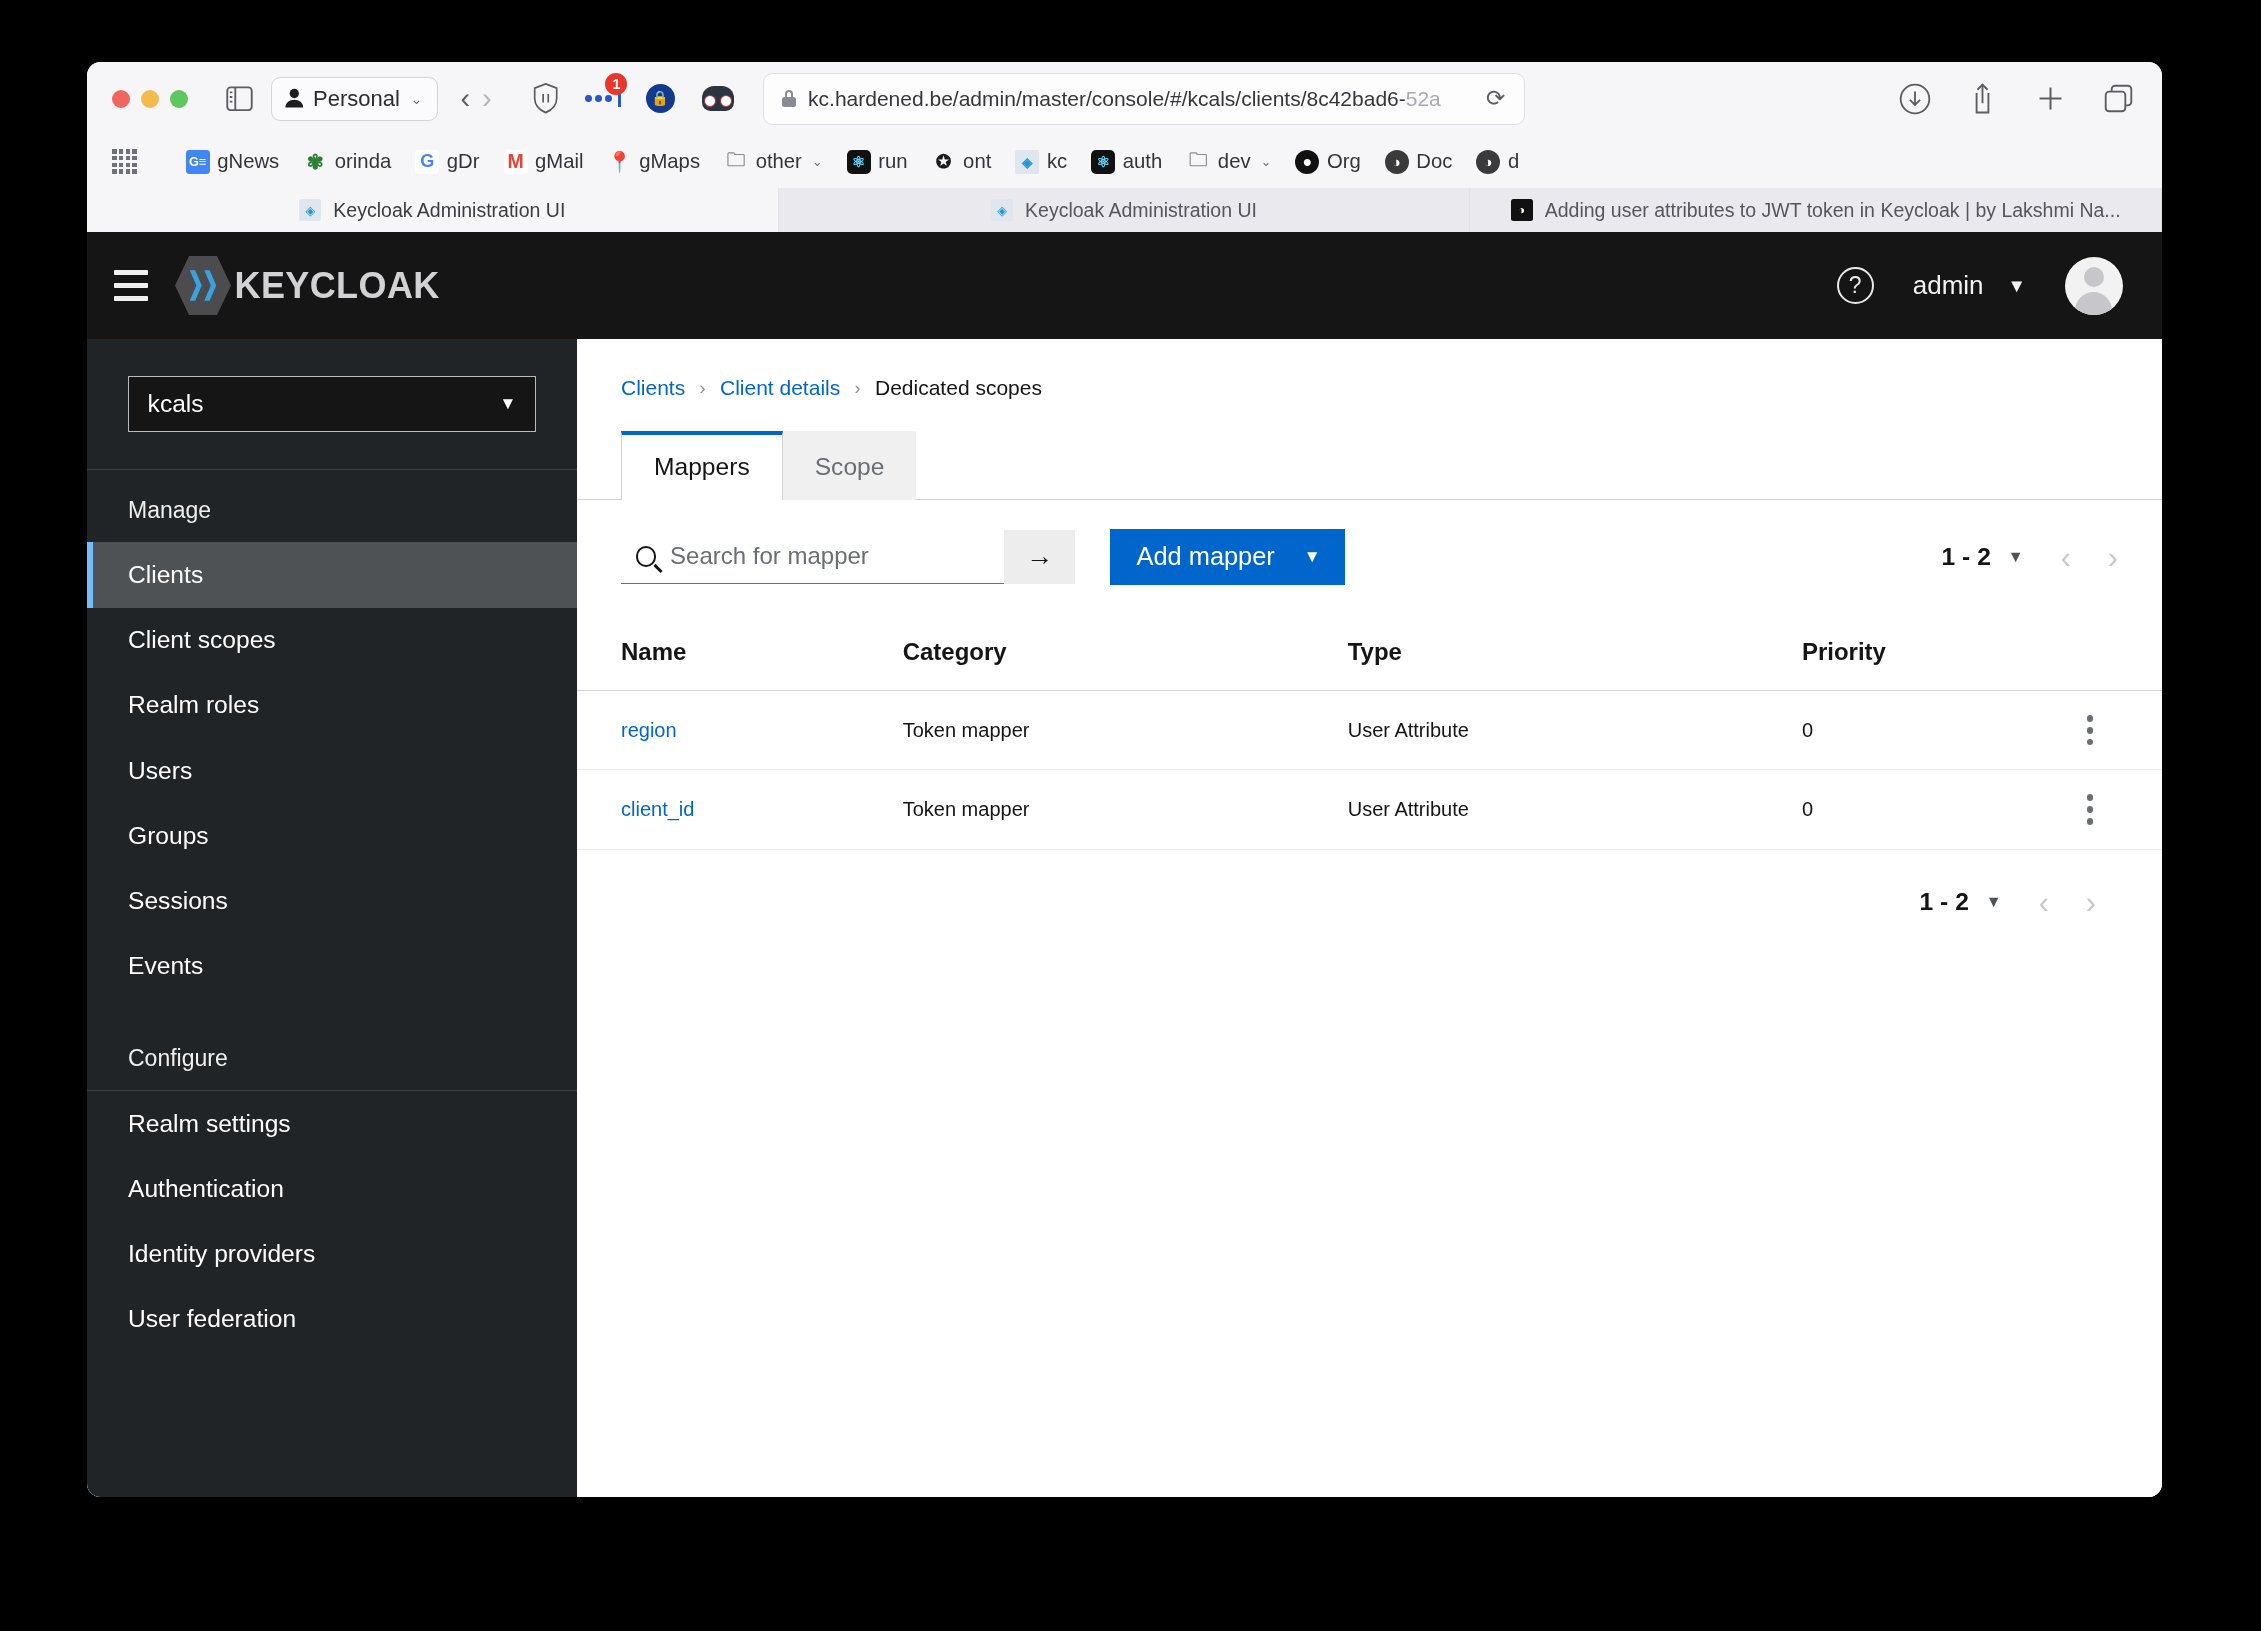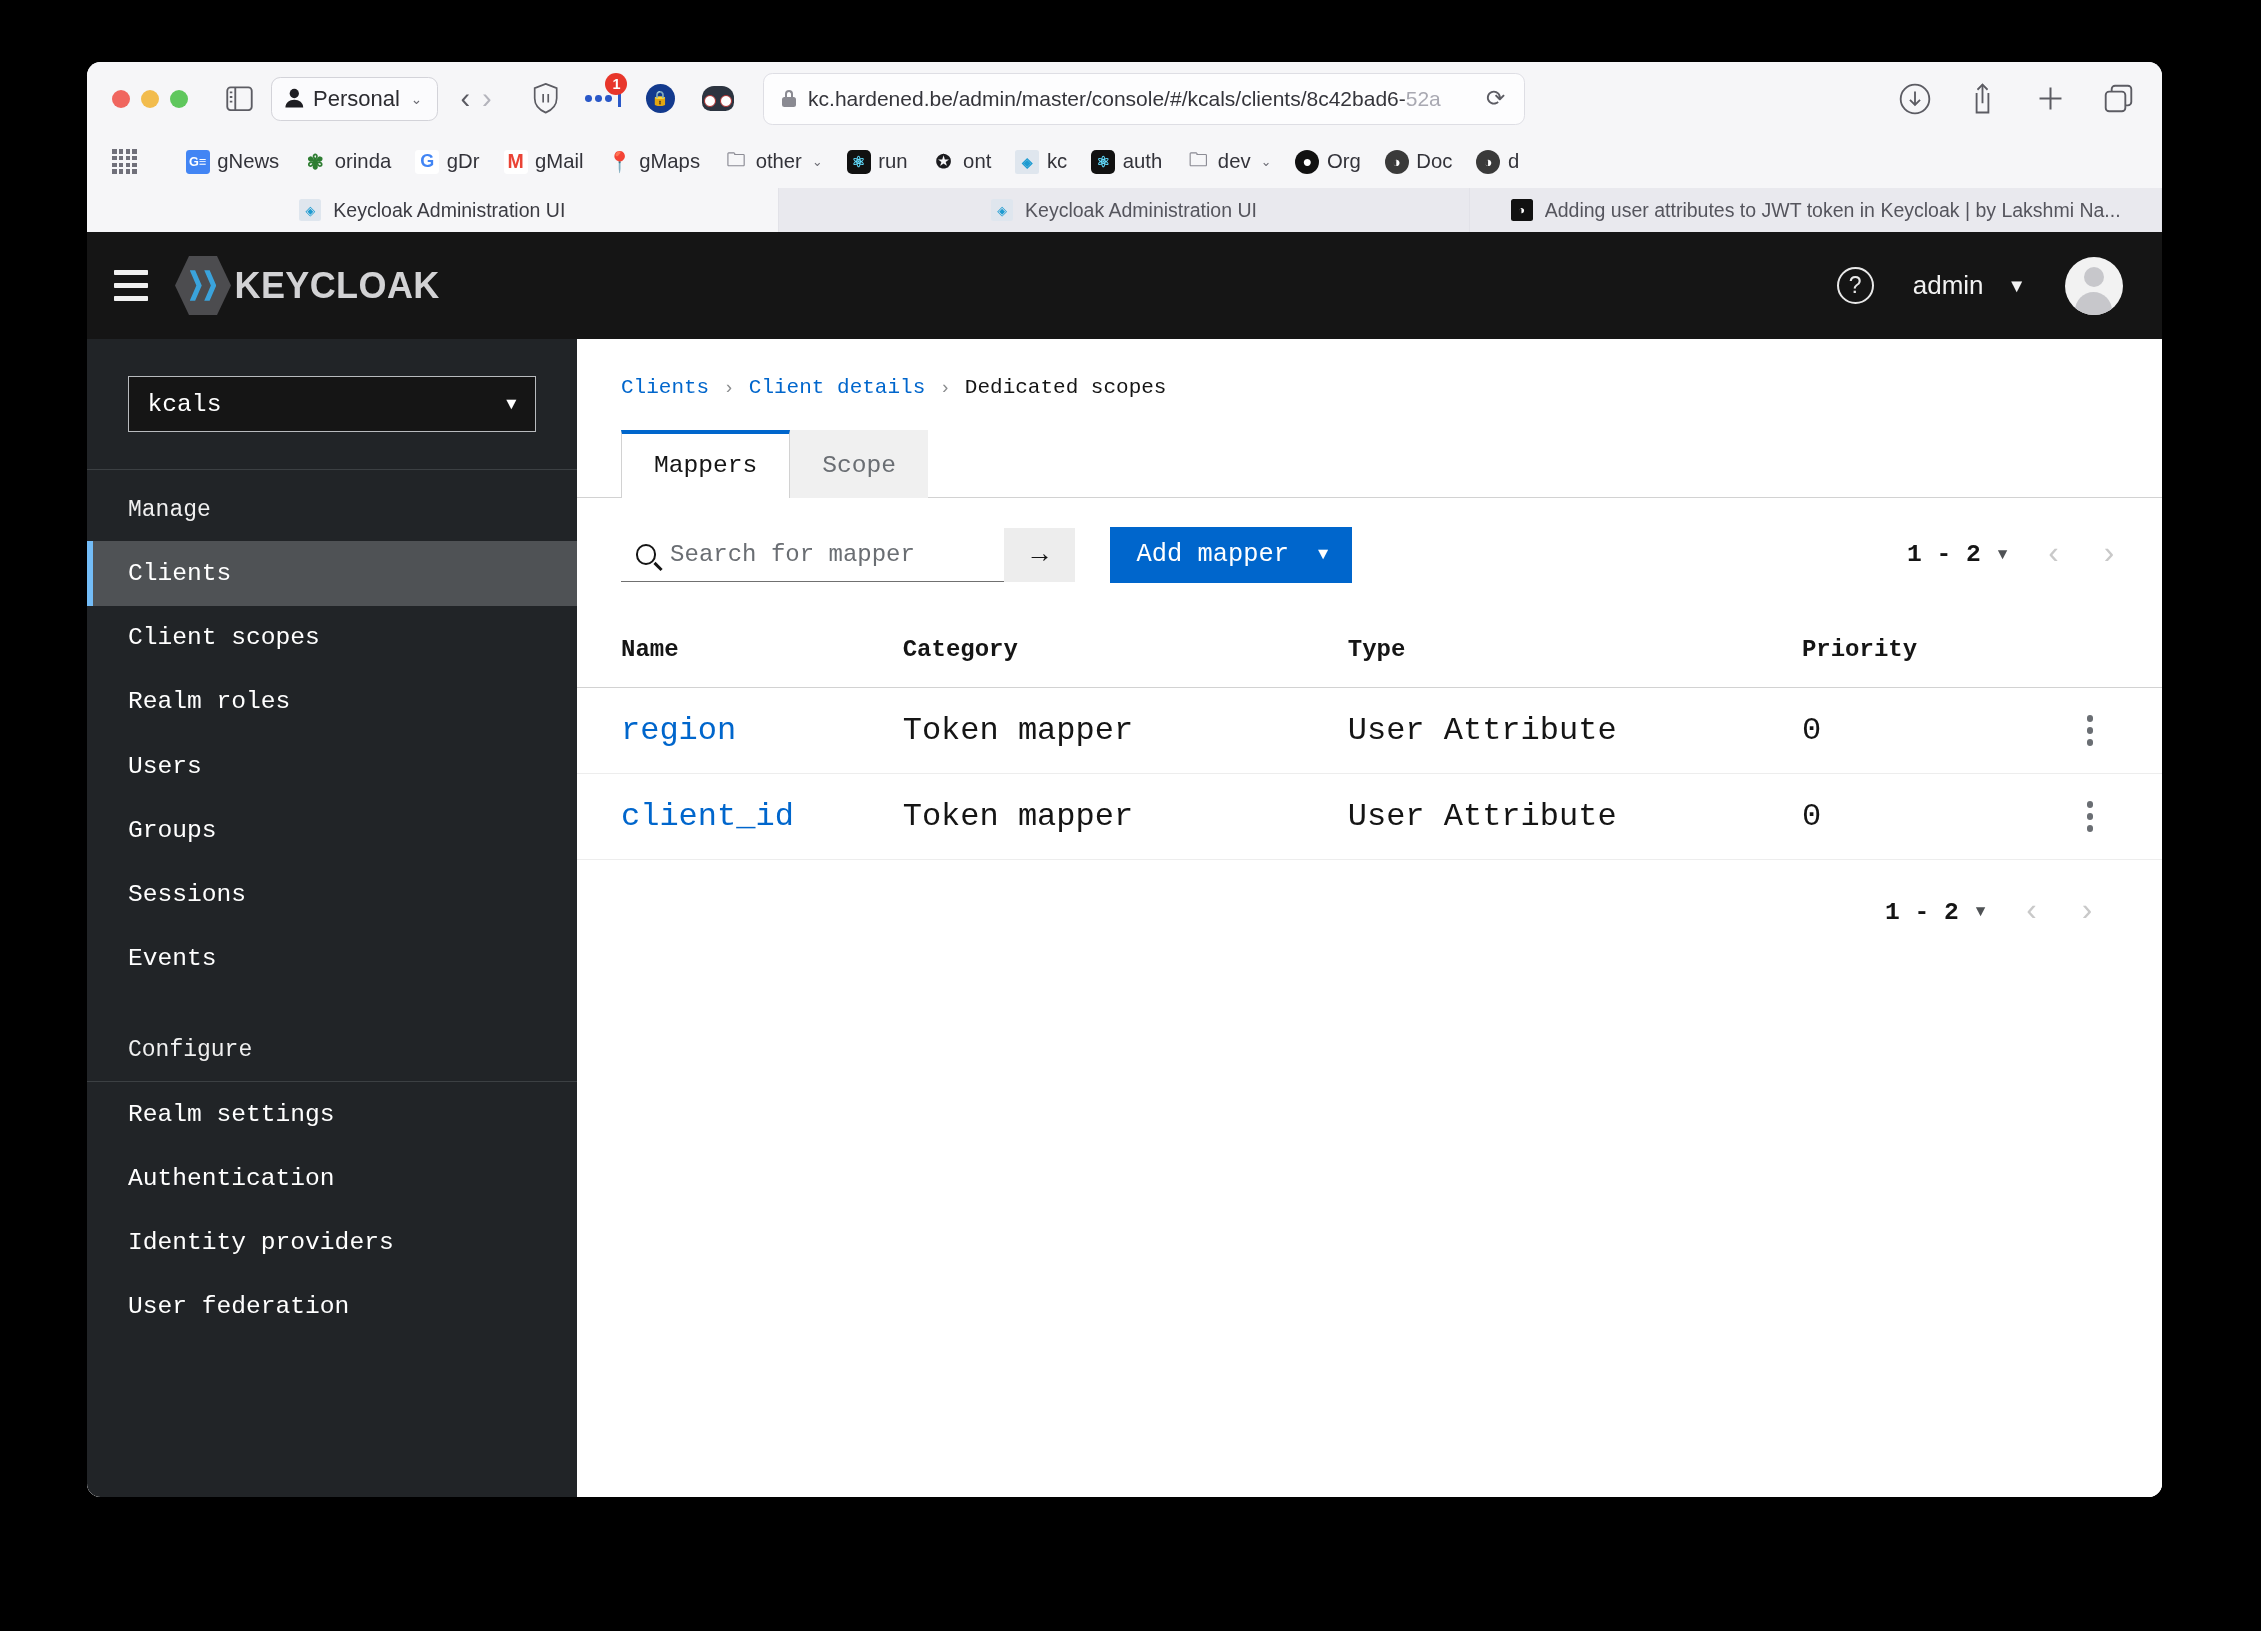--- a/index.html
+++ b/index.html
@@ -179,21 +179,21 @@
   }
   .admin-menu { display: flex; align-items: center; gap: 24px; color: #f2f2f2; font-size: 26px; }
   .admin-menu .caret { font-size: 18.6px; }
   .avatar {
     width: 58px; height: 58px; border-radius: 50%; background: #f2f2f2;
     position: relative; overflow: hidden;
   }
   .avatar::before { content:""; position:absolute; top: 10.2px; left: 18.6px; width: 20.3px; height: 20.3px; border-radius:50%; background:#c7c7cb;}
   .avatar::after { content:""; position:absolute; bottom: -6.8px; left: 10.2px; width: 37px; height: 29px; border-radius: 18.6px 18.6px 0 0; background:#c7c7cb;}
 
-  .body-area { flex: 1; display: flex; min-height: 0; font-family: Liberation Mono, monospace; }
+  .body-area { flex: 1; display: flex; min-height: 0; }
 
   
   .sidenav {
     width: 490px;
     background: #212427;
     padding-top: 0;
     flex: none;
     display: flex; flex-direction: column;
   }
   .realm-wrap { padding: 37px 41px 37px 41px; }
@@ -290,21 +290,21 @@
 
   table { width: 100%; border-collapse: collapse; }
   thead th {
     text-align: left;
     font-size: 24px; color: #151515;
     padding: 24px 0 24px 0;
     border-bottom: 0.8px solid #d2d2d2;
     font-weight: bold;
   }
   tbody td {
-    font-size: 32px; color: #151515;
+    font-size: 20px; color: #151515;
     padding: 24px 0;
     border-bottom: 0.8px solid #ededed;
   }
   th.c-name, td.c-name { padding-left: 44px; width: 322px; }
   th.c-cat, td.c-cat { width: 440px; }
   th.c-type, td.c-type { width: 449px; }
   th.c-prio, td.c-prio { width: 254px; }
   th.c-act, td.c-act { width: 102px; padding-right: 41px; }
   td.c-name a { color: #0066cc; text-decoration: none; }
   .kebab { display:flex; flex-direction: column; gap: 5.1px; align-items:center; }

